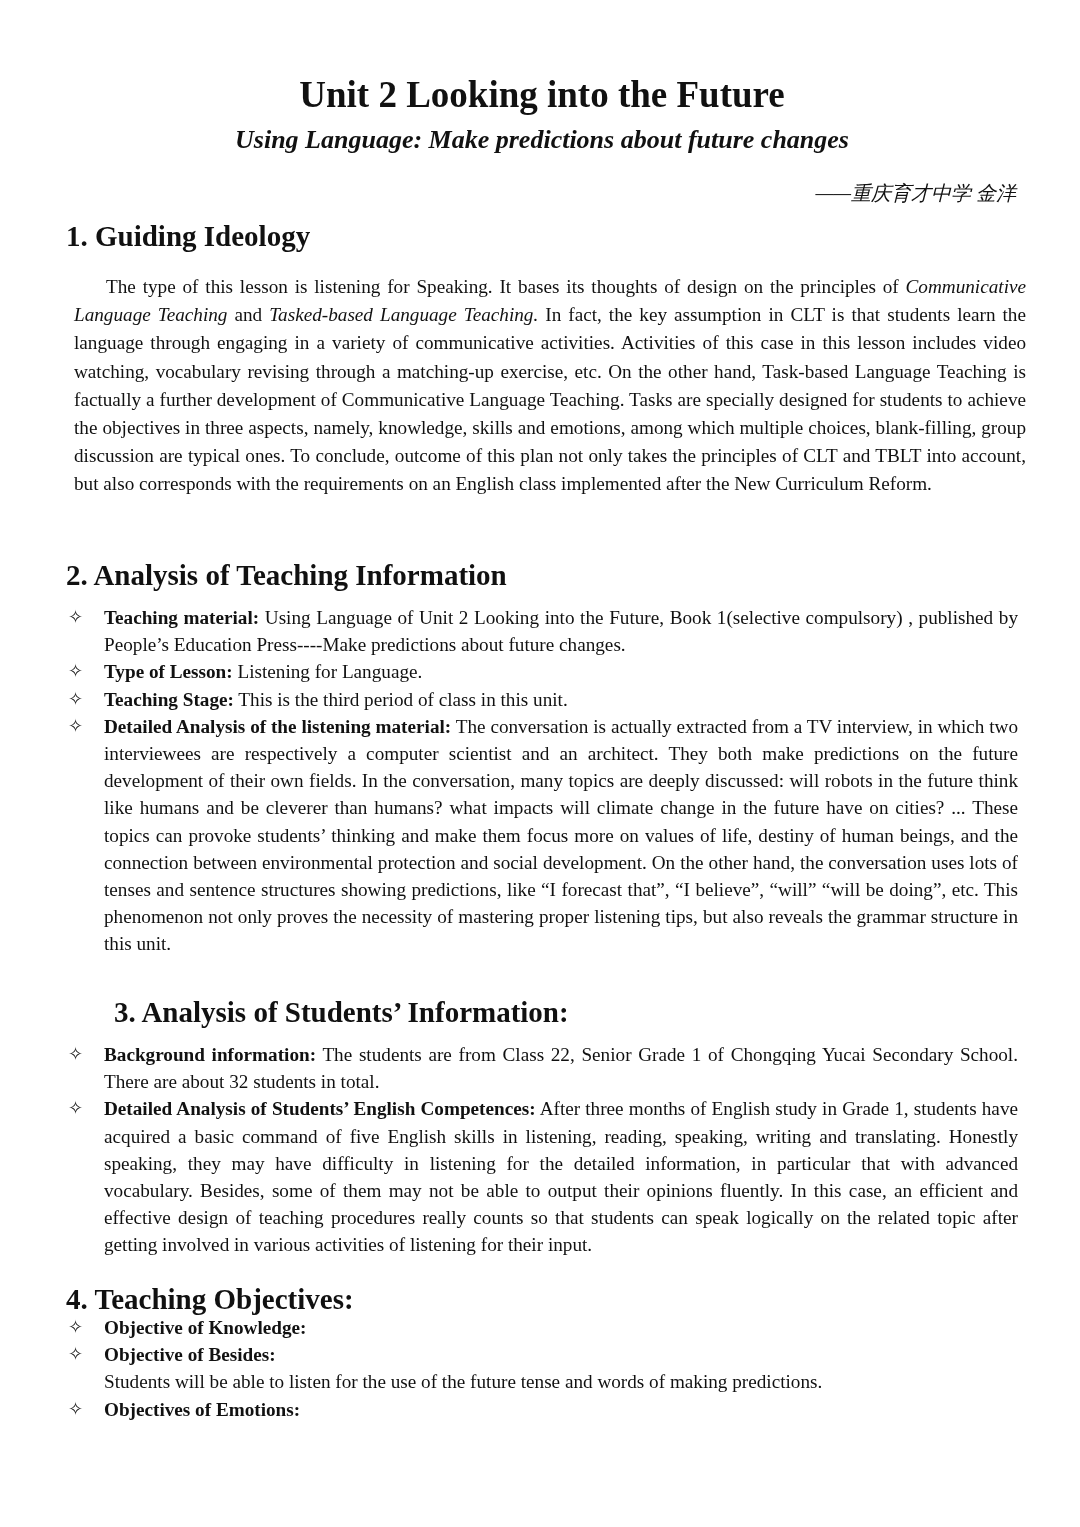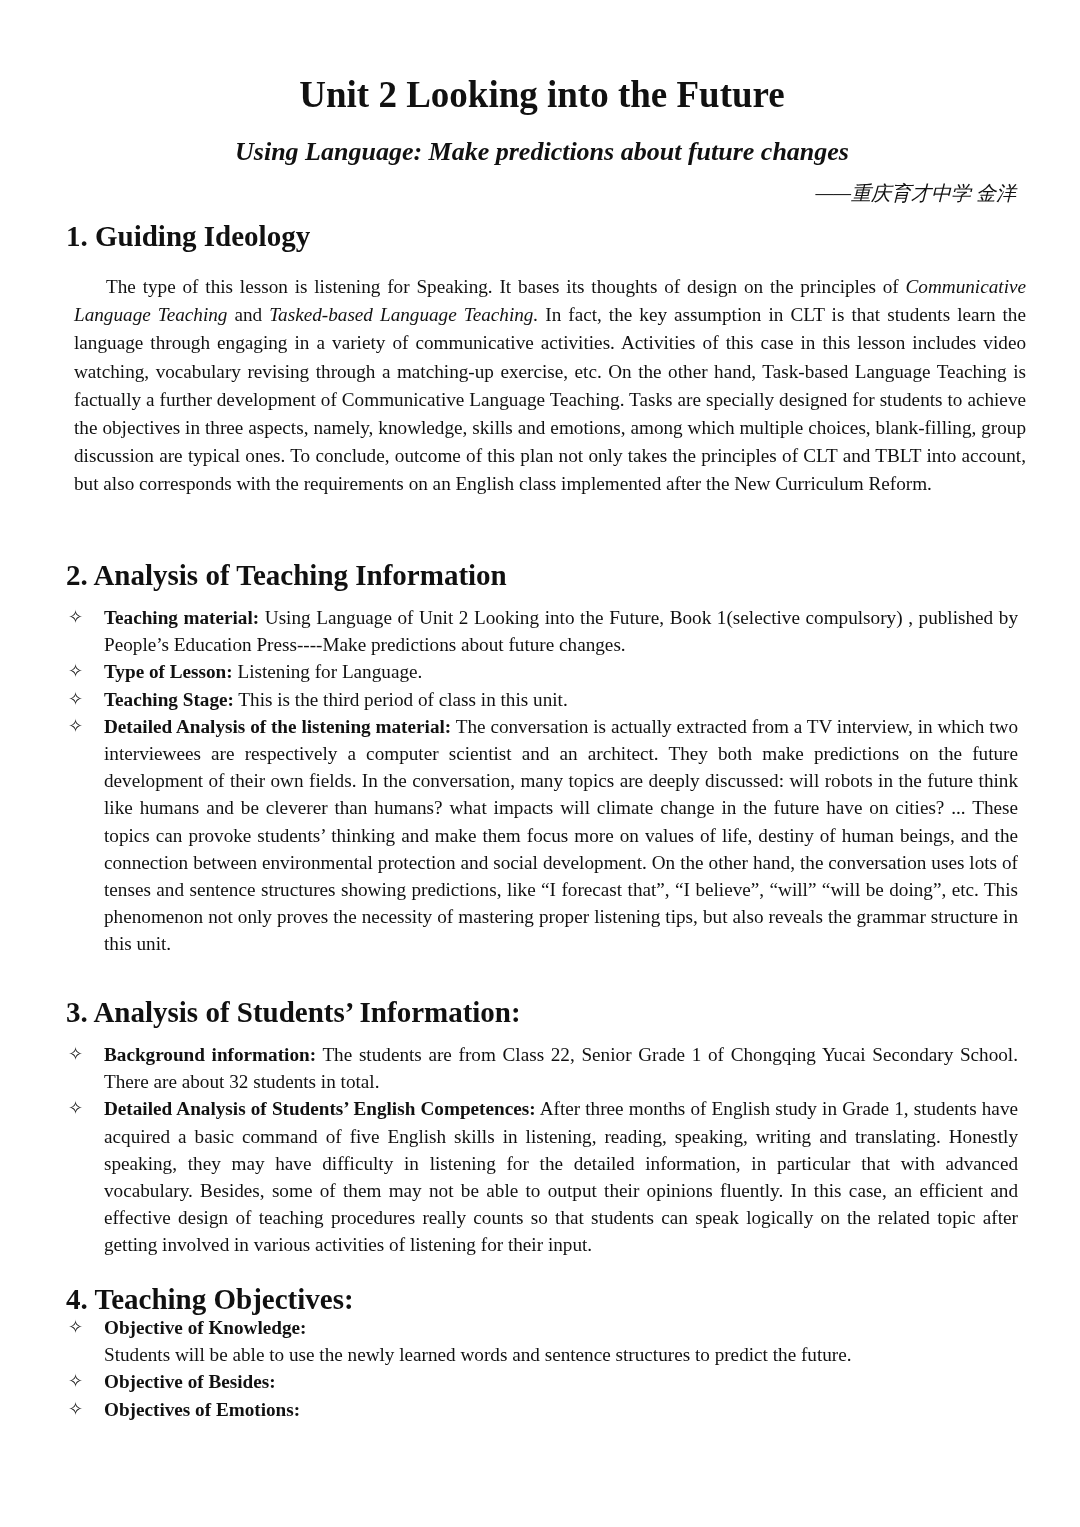--- a/index.html
+++ b/index.html
@@ -6,21 +6,21 @@
   body {
     width: 1080px; height: 1527px; overflow: hidden; position: relative;
     font-family: "Liberation Serif", "DejaVu Serif", serif; color: #111;
   }
   .page { position: absolute; left: 66px; top: 0; width: 952px; }
   .title {
     position: absolute; left: 0; top: 70px; width: 952px; text-align: center;
     font-weight: bold; font-size: 37px; line-height: 50px; margin: 0;
   }
   .subtitle {
-    position: absolute; left: 0; top: 134px; width: 952px; text-align: center;
+    position: absolute; left: 0; top: 122px; width: 952px; text-align: center;
     font-weight: bold; font-style: italic; font-size: 26px; line-height: 36px; margin: 0;
   }
   .author {
     position: absolute; right: 2px; top: 178px; text-align: right;
     font-style: italic; font-size: 20px; line-height: 30px;
   }
   .h {
     position: absolute; left: 0; font-weight: bold; font-size: 29px; line-height: 32px; margin: 0;
   }
   .para {
@@ -59,42 +59,42 @@
     <li class="li">
       <span class="bullet">✧</span>
       <b>Teaching Stage:</b><span> This is the third period of class in this unit.</span>
     </li>
     <li class="li">
       <span class="bullet">✧</span>
       <b>Detailed Analysis of the listening material:</b><span> The conversation is actually extracted from a TV interview, in which two interviewees are respectively a computer scientist and an architect. They both make predictions on the future development of their own fields. In the conversation, many topics are deeply discussed: will robots in the future think like humans and be cleverer than humans? what impacts will climate change in the future have on cities? ... These topics can provoke students’ thinking and make them focus more on values of life, destiny of human beings, and the connection between environmental protection and social development. On the other hand, the conversation uses lots of tenses and sentence structures showing predictions, like “I forecast that”, “I believe”, “will” “will be doing”, etc. This phenomenon not only proves the necessity of mastering proper listening tips, but also reveals the grammar structure in this unit.</span>
     </li>
   </ul>
 
-  <h3 class="h" style="top:996px;">3. Analysis of Students’ Information:</h3>
+  <h3 class="h" style="top:996px;margin-left:48px;">3. Analysis of Students’ Information:</h3>
   <ul class="list" style="top:1041px;">
     <li class="li">
       <span class="bullet">✧</span>
       <b>Background information:</b><span> The students are from Class 22, Senior Grade 1 of Chongqing Yucai Secondary School. There are about 32 students in total.</span>
     </li>
     <li class="li">
       <span class="bullet">✧</span>
       <b>Detailed Analysis of Students’ English Competences:</b><span> After three months of English study in Grade 1, students have acquired a basic command of five English skills in listening, reading, speaking, writing and translating. Honestly speaking, they may have difficulty in listening for the detailed information, in particular that with advanced vocabulary. Besides, some of them may not be able to output their opinions fluently. In this case, an efficient and effective design of teaching procedures really counts so that students can speak logically on the related topic after getting involved in various activities of listening for their input.</span>
     </li>
   </ul>
 
   <h3 class="h" style="top:1283px;">4. Teaching Objectives:</h3>
   <ul class="list" style="top:1314px;">
     <li class="li">
       <span class="bullet">✧</span>
       <b>Objective of Knowledge:</b>
-      <span class="sub">Students will be able to use the newly learned words and sentence structures to predict the future.</span>
     </li>
     <li class="li">
       <span class="bullet">✧</span>
       <b>Objective of Besides:</b>
+      <span class="sub">Students will be able to listen for the use of the future tense and words of making predictions.</span>
     </li>
     <li class="li">
       <span class="bullet">✧</span>
       <b>Objectives of Emotions:</b>
     </li>
   </ul>
 
 </div>
 
 </body></html>

